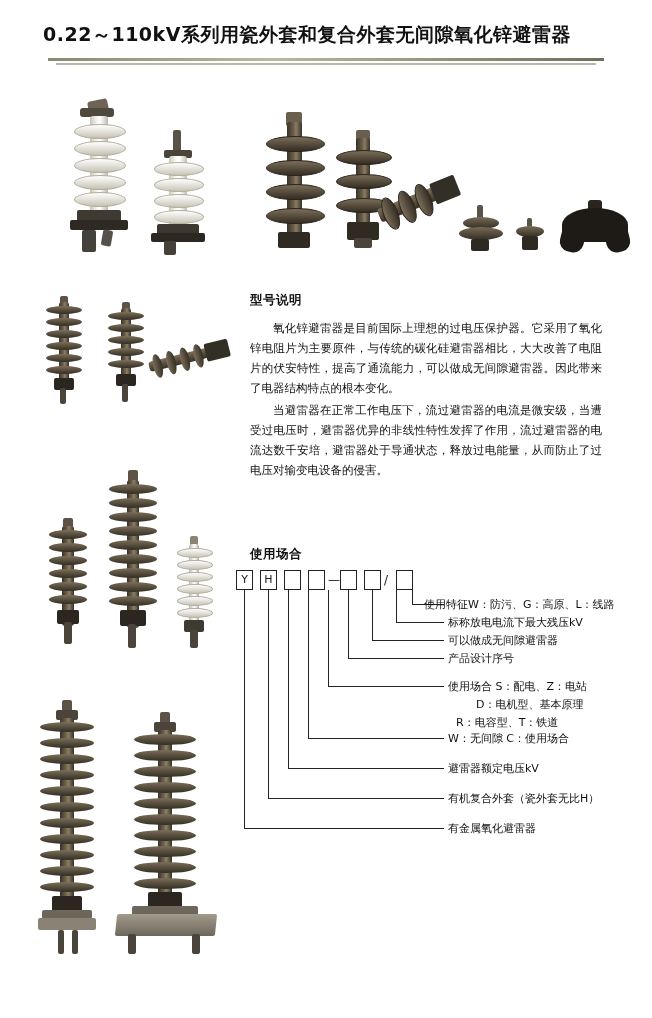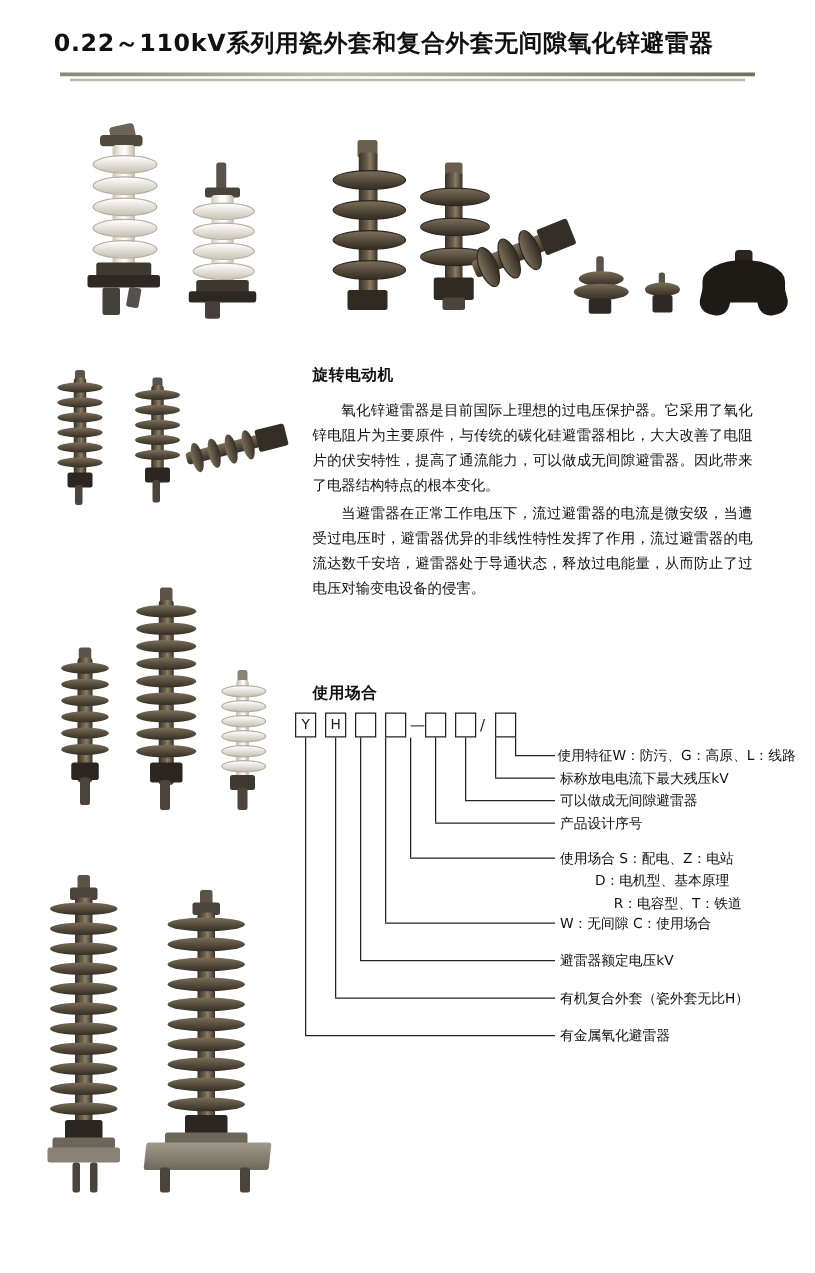--- a/index.html
+++ b/index.html
@@ -251,21 +251,21 @@
   <div style="position:absolute; left:128px; top:48px; width:84px; height:52px; transform:rotate(-14deg); transform-origin:left center;">
     <div class="body-col" style="left:0; top:18px; width:60px; height:10px; background:linear-gradient(to bottom,#7c6f59,#362f26);"></div>
     <div class="shed" style="left:4px; top:12px; width:9px; height:24px; background:linear-gradient(to right,#7c6f59,#332d24);"></div>
     <div class="shed" style="left:18px; top:12px; width:9px; height:24px; background:linear-gradient(to right,#7c6f59,#332d24);"></div>
     <div class="shed" style="left:32px; top:12px; width:9px; height:24px; background:linear-gradient(to right,#7c6f59,#332d24);"></div>
     <div class="shed" style="left:46px; top:12px; width:9px; height:24px; background:linear-gradient(to right,#7c6f59,#332d24);"></div>
     <div class="cap" style="left:58px; top:14px; width:24px; height:18px; background:#332e26;"></div>
   </div>
 </div>
 
-<div class="section-head" style="left:250px; top:292px;">旋转电动机</div>
+<div class="section-head" style="left:250px; top:292px;">型号说明</div>
 <div class="para" style="left:250px; top:318px; width:352px; text-indent:23px;">氧化锌避雷器是目前国际上理想的过电压保护器。它采用了氧化锌电阻片为主要原件，与传统的碳化硅避雷器相比，大大改善了电阻片的伏安特性，提高了通流能力，可以做成无间隙避雷器。因此带来了电器结构特点的根本变化。</div>
 <div class="para" style="left:250px; top:400px; width:352px; text-indent:23px;">当避雷器在正常工作电压下，流过避雷器的电流是微安级，当遭受过电压时，避雷器优异的非线性特性发挥了作用，流过避雷器的电流达数千安培，避雷器处于导通状态，释放过电能量，从而防止了过电压对输变电设备的侵害。</div>
 
 <div class="art" style="left:22px; top:470px; width:210px; height:182px;">
 
   <div style="position:absolute; left:22px; top:48px; width:48px; height:130px;">
     <div class="cap" style="left:19px; top:0; width:10px; height:10px; background:#5c5346;"></div>
     <div class="body-col" style="left:18px; top:8px; width:12px; height:100px; background:linear-gradient(to right,#39312a,#73664f 45%,#8d7f66 58%,#39312a);"></div>
     <div class="shed" style="left:5px; top:12px; width:38px; height:9px; background:linear-gradient(to bottom,#7c6f59,#332d24);"></div>
     <div class="shed" style="left:5px; top:25px; width:38px; height:9px; background:linear-gradient(to bottom,#7c6f59,#332d24);"></div>
@@ -362,39 +362,39 @@
   <div class="cbox" style="left:72px;"></div>
   <div class="dash" style="left:92px;">—</div>
   <div class="cbox" style="left:104px;"></div>
   <div class="cbox" style="left:128px;"></div>
   <div class="slash" style="left:148px;">/</div>
   <div class="cbox" style="left:160px;"></div>
 </div>
 
 <div class="leader v" style="left:412px; top:590px; height:14px;"></div>
 <div class="leader h" style="left:412px; top:604px; width:32px;"></div>
-<div class="legend" style="left:446px; top:596px;">使用特征W：防污、G：高原、L：线路</div>
+<div class="legend" style="left:424px; top:596px;">使用特征W：防污、G：高原、L：线路</div>
 
 <div class="leader v" style="left:396px; top:590px; height:32px;"></div>
 <div class="leader h" style="left:396px; top:622px; width:48px;"></div>
 <div class="legend" style="left:448px; top:614px;">标称放电电流下最大残压kV</div>
 
 <div class="leader v" style="left:372px; top:590px; height:50px;"></div>
 <div class="leader h" style="left:372px; top:640px; width:72px;"></div>
 <div class="legend" style="left:448px; top:632px;">可以做成无间隙避雷器</div>
 
 <div class="leader v" style="left:348px; top:590px; height:68px;"></div>
 <div class="leader h" style="left:348px; top:658px; width:96px;"></div>
 <div class="legend" style="left:448px; top:650px;">产品设计序号</div>
 
 <div class="leader v" style="left:328px; top:590px; height:96px;"></div>
 <div class="leader h" style="left:328px; top:686px; width:116px;"></div>
 <div class="legend" style="left:448px; top:678px;">使用场合 S：配电、Z：电站</div>
 <div class="legend" style="left:476px; top:696px;">D：电机型、基本原理</div>
-<div class="legend" style="left:491px; top:714px;text-align:center;">R：电容型、T：铁道</div>
+<div class="legend" style="left:456px; top:714px;text-align:center;">R：电容型、T：铁道</div>
 
 <div class="leader v" style="left:308px; top:590px; height:148px;"></div>
 <div class="leader h" style="left:308px; top:738px; width:136px;"></div>
 <div class="legend" style="left:448px; top:730px;">W：无间隙   C：使用场合</div>
 
 <div class="leader v" style="left:288px; top:590px; height:178px;"></div>
 <div class="leader h" style="left:288px; top:768px; width:156px;"></div>
 <div class="legend" style="left:448px; top:760px;">避雷器额定电压kV</div>
 
 <div class="leader v" style="left:268px; top:590px; height:208px;"></div>

